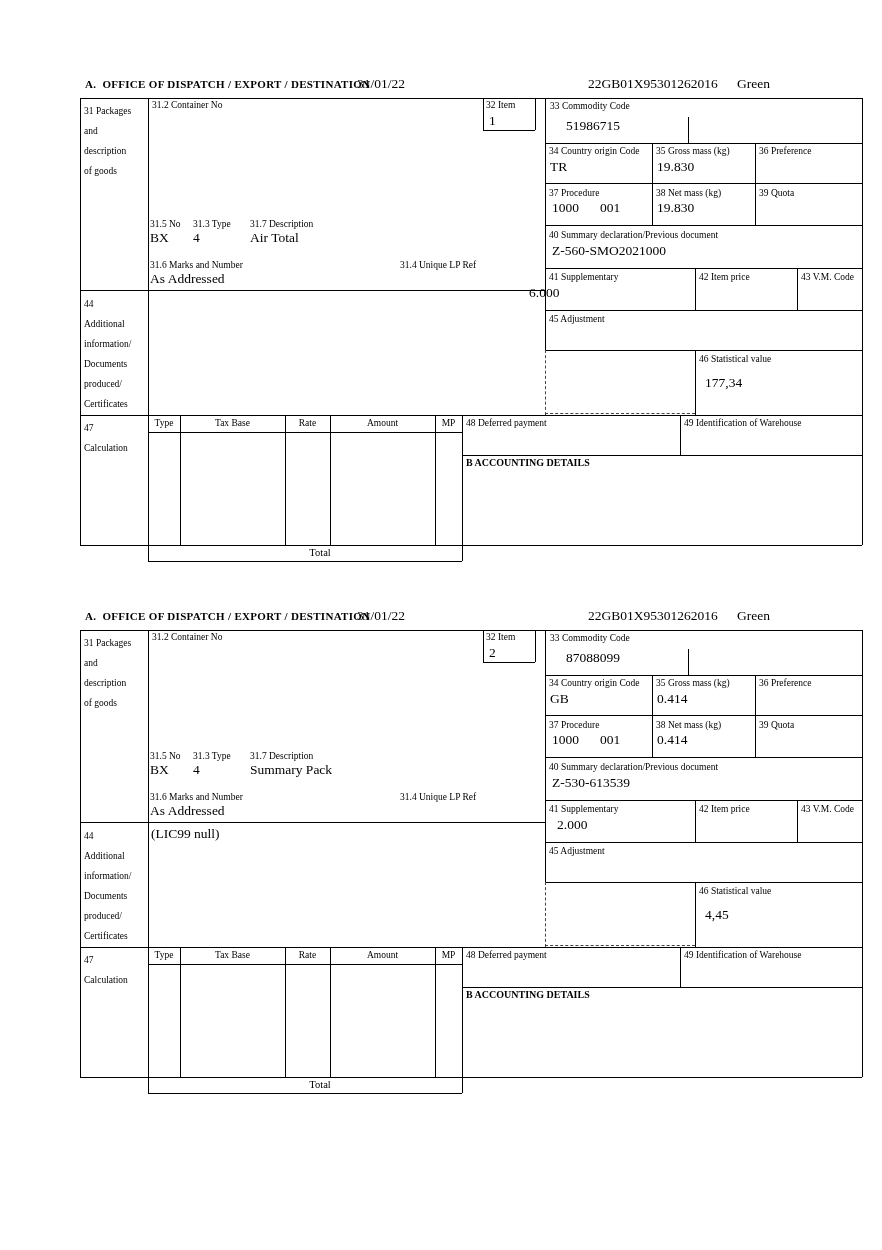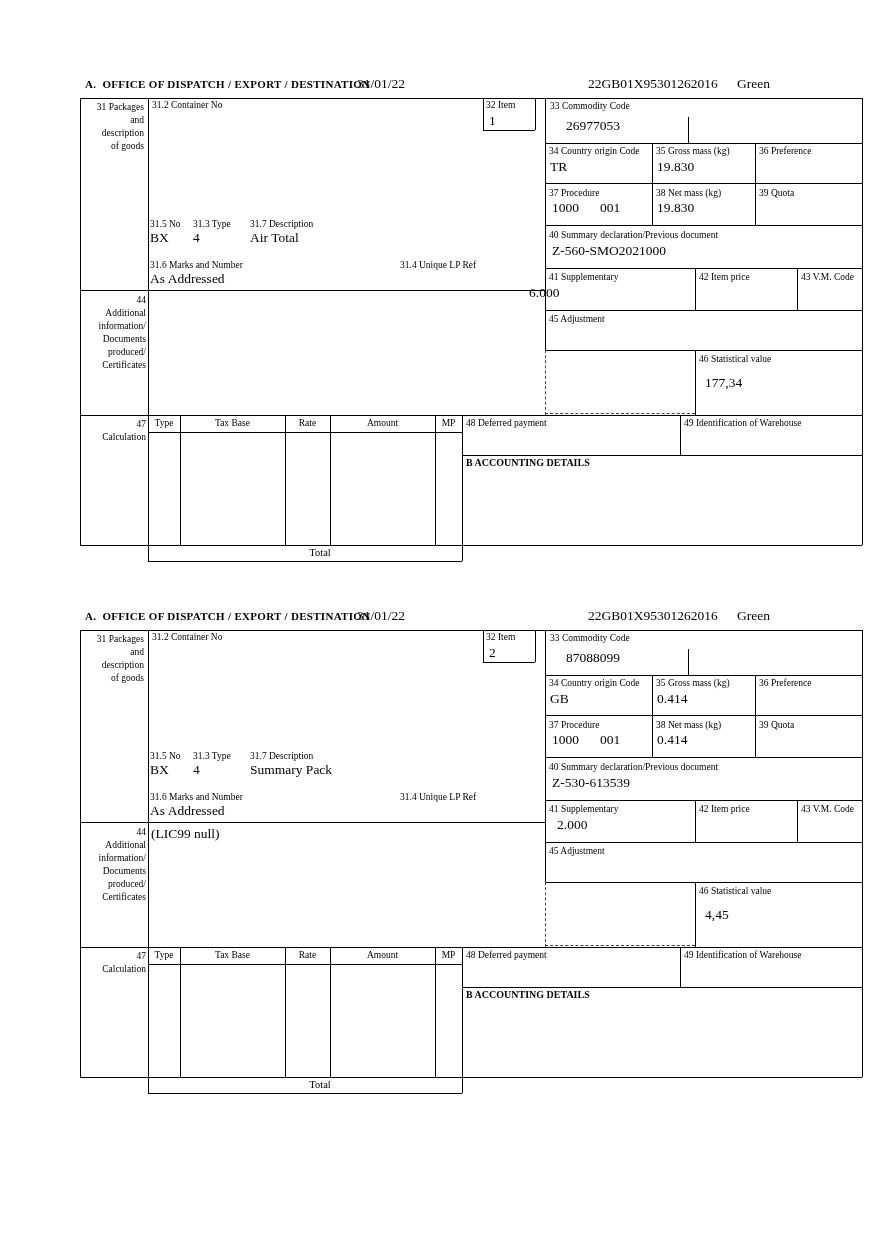--- a/index.html
+++ b/index.html
@@ -5,21 +5,21 @@
   * { margin:0; padding:0; box-sizing:border-box; }
   html,body { background:#ffffff; }
   body {
     width:882px; height:1250px; position:relative;
     font-family:"Liberation Serif", serif; color:#000;
   }
   #pages { padding-top:72px; }
   .block { position:relative; width:882px; height:532px; }
   .t { position:absolute; white-space:pre; }
   .lbl { font-size:9.5px; line-height:11px; }
-  .pre { white-space:pre-line; line-height:13px;text-align:right; }
+  .pre { white-space:pre-line; line-height:20px; }
   .val { font-size:13.5px; line-height:15px; }
   .hdr { font-size:11px; font-weight:bold; letter-spacing:0.3px; }
   .acct { font-size:10px; font-weight:bold; }
   .ctr { text-align:center; white-space:pre; }
   .hl { position:absolute; height:1px; background:#000; }
   .vl { position:absolute; width:1px; background:#000; }
   .hld { position:absolute; height:0; border-top:1px dashed #444; }
   .vld { position:absolute; width:0; border-left:1px dashed #444; }
 </style>
 </head>
@@ -93,21 +93,21 @@
     <div class="t val" style="left:193px;top:158px">4</div>
     <div class="t val" style="left:250px;top:158px">Air Total</div>
 
     <div class="t lbl" style="left:150px;top:188px">31.6 Marks and Number</div>
     <div class="t lbl" style="left:400px;top:188px">31.4 Unique LP Ref</div>
     <div class="t val" style="left:150px;top:199px">As Addressed</div>
 
     <div class="t val" style="left:151px;top:222px"></div>
 
     <div class="t lbl" style="left:550px;top:29px">33 Commodity Code</div>
-    <div class="t val" style="left:566px;top:46px">26977053</div>
+    <div class="t val" style="left:566px;top:46px">51986715</div>
 
     <div class="t lbl" style="left:549px;top:74px">34 Country origin Code</div>
     <div class="t val" style="left:550px;top:87px">TR</div>
     <div class="t lbl" style="left:656px;top:74px">35 Gross mass (kg)</div>
     <div class="t val" style="left:657px;top:87px">19.830</div>
     <div class="t lbl" style="left:759px;top:74px">36 Preference</div>
 
     <div class="t lbl" style="left:549px;top:116px">37 Procedure</div>
     <div class="t val" style="left:552px;top:128px">1000</div>
     <div class="t val" style="left:600px;top:128px">001</div>

